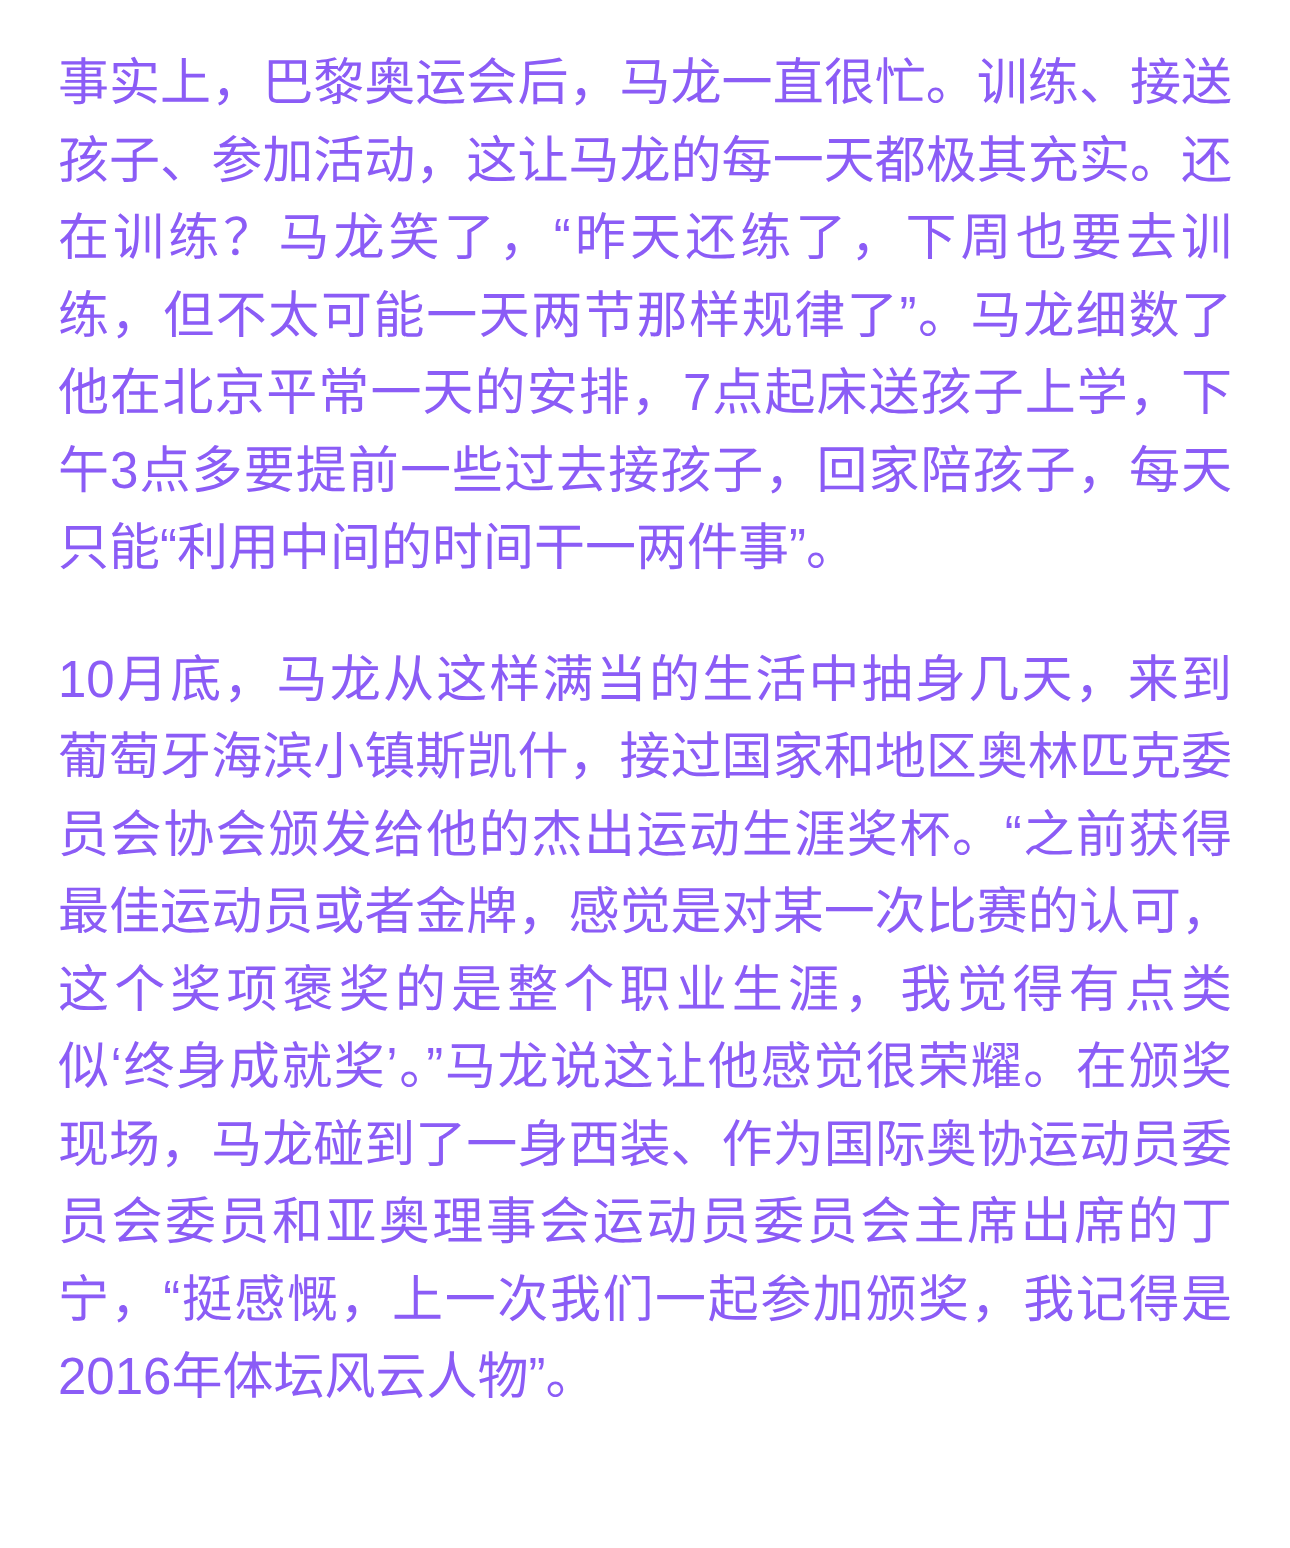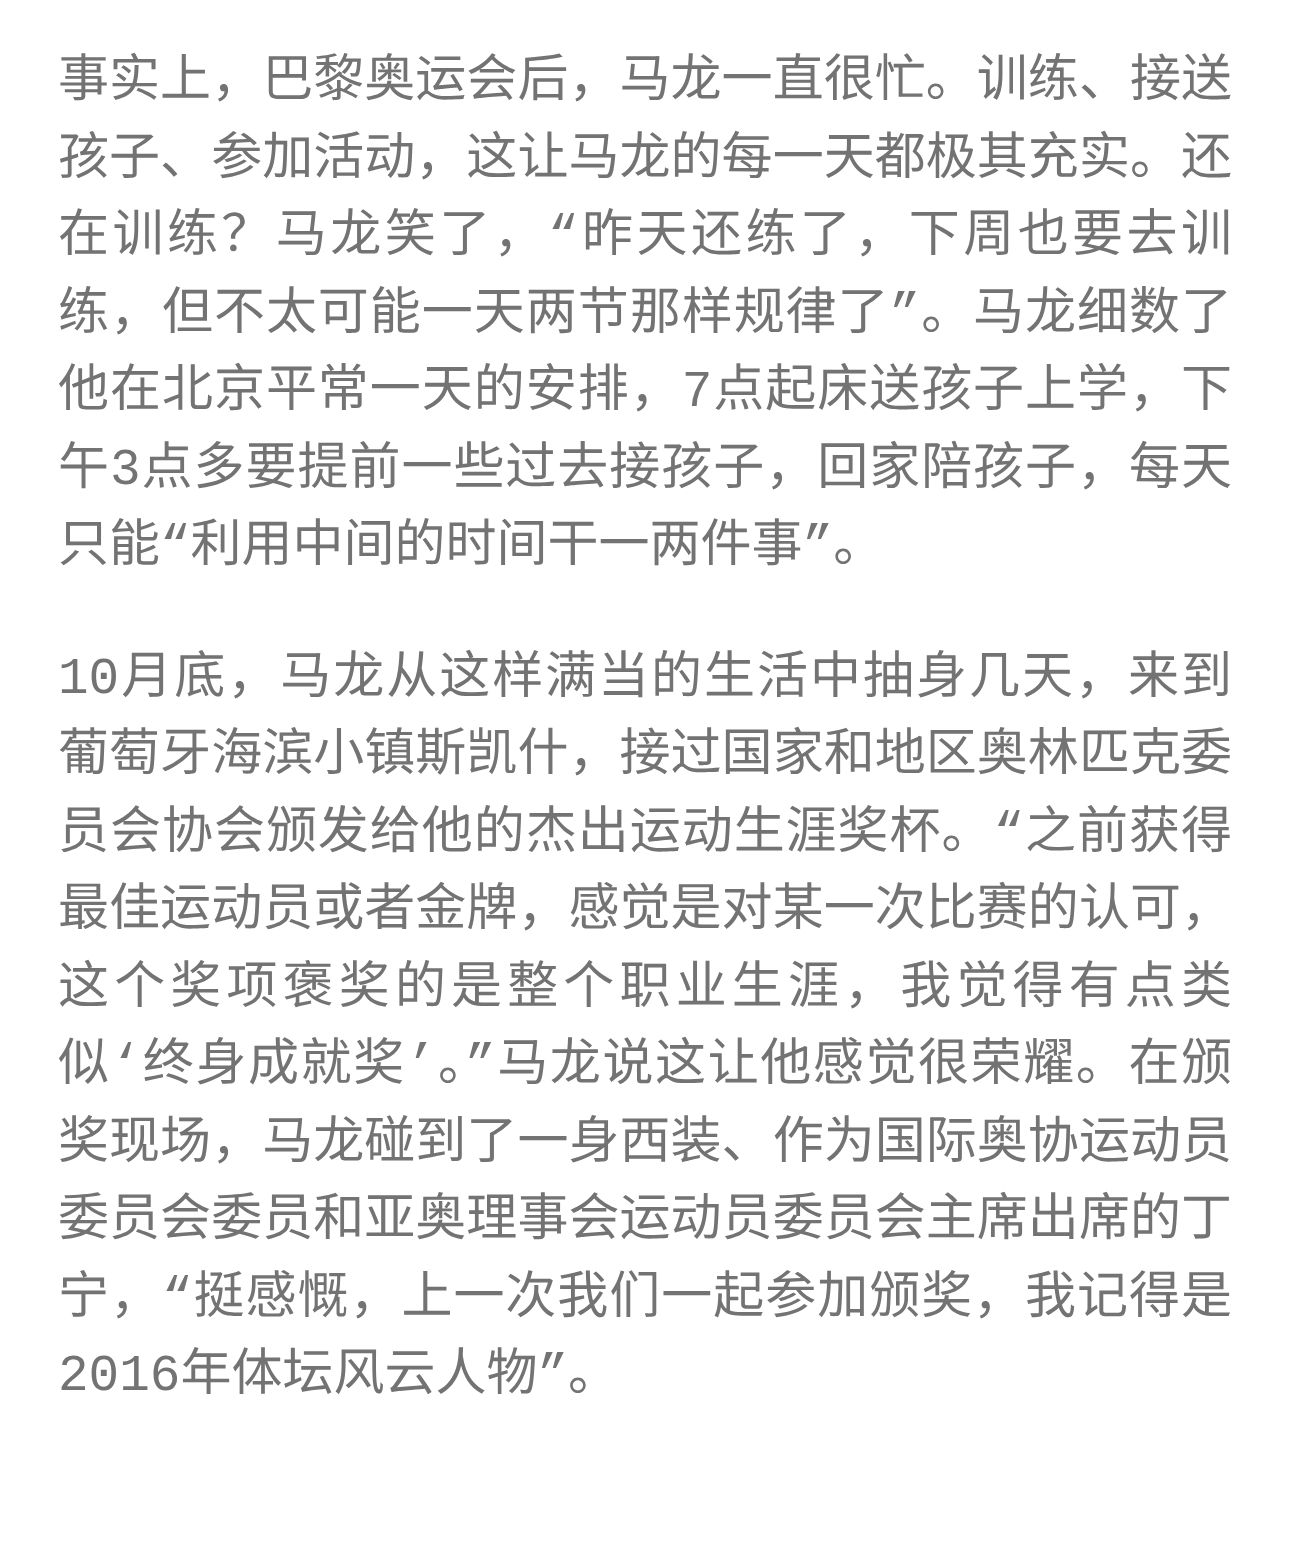--- a/index.html
+++ b/index.html
@@ -19,23 +19,22 @@
     padding: 44px 58px 40px 58px;
     box-sizing: border-box;
   }
   .paragraph {
     font-size: 51px;
     line-height: 1.52;
     text-align: justify;
     text-justify: inter-ideograph;
     letter-spacing: 0px;
     margin: 0 0 54px 0;
-    color: #737373;
+    color: #8b5cf6;
     font-weight: 400;
-    font-family: Liberation Mono, monospace;
   }
   .paragraph:last-child {
     margin-bottom: 0;
   }
 </style>
 </head>
 <body>
 
 <div class="article">
   <p class="paragraph">事实上，巴黎奥运会后，马龙一直很忙。训练、接送孩子、参加活动，这让马龙的每一天都极其充实。还在训练？马龙笑了，“昨天还练了，下周也要去训练，但不太可能一天两节那样规律了”。马龙细数了他在北京平常一天的安排，7点起床送孩子上学，下午3点多要提前一些过去接孩子，回家陪孩子，每天只能“利用中间的时间干一两件事”。</p>

